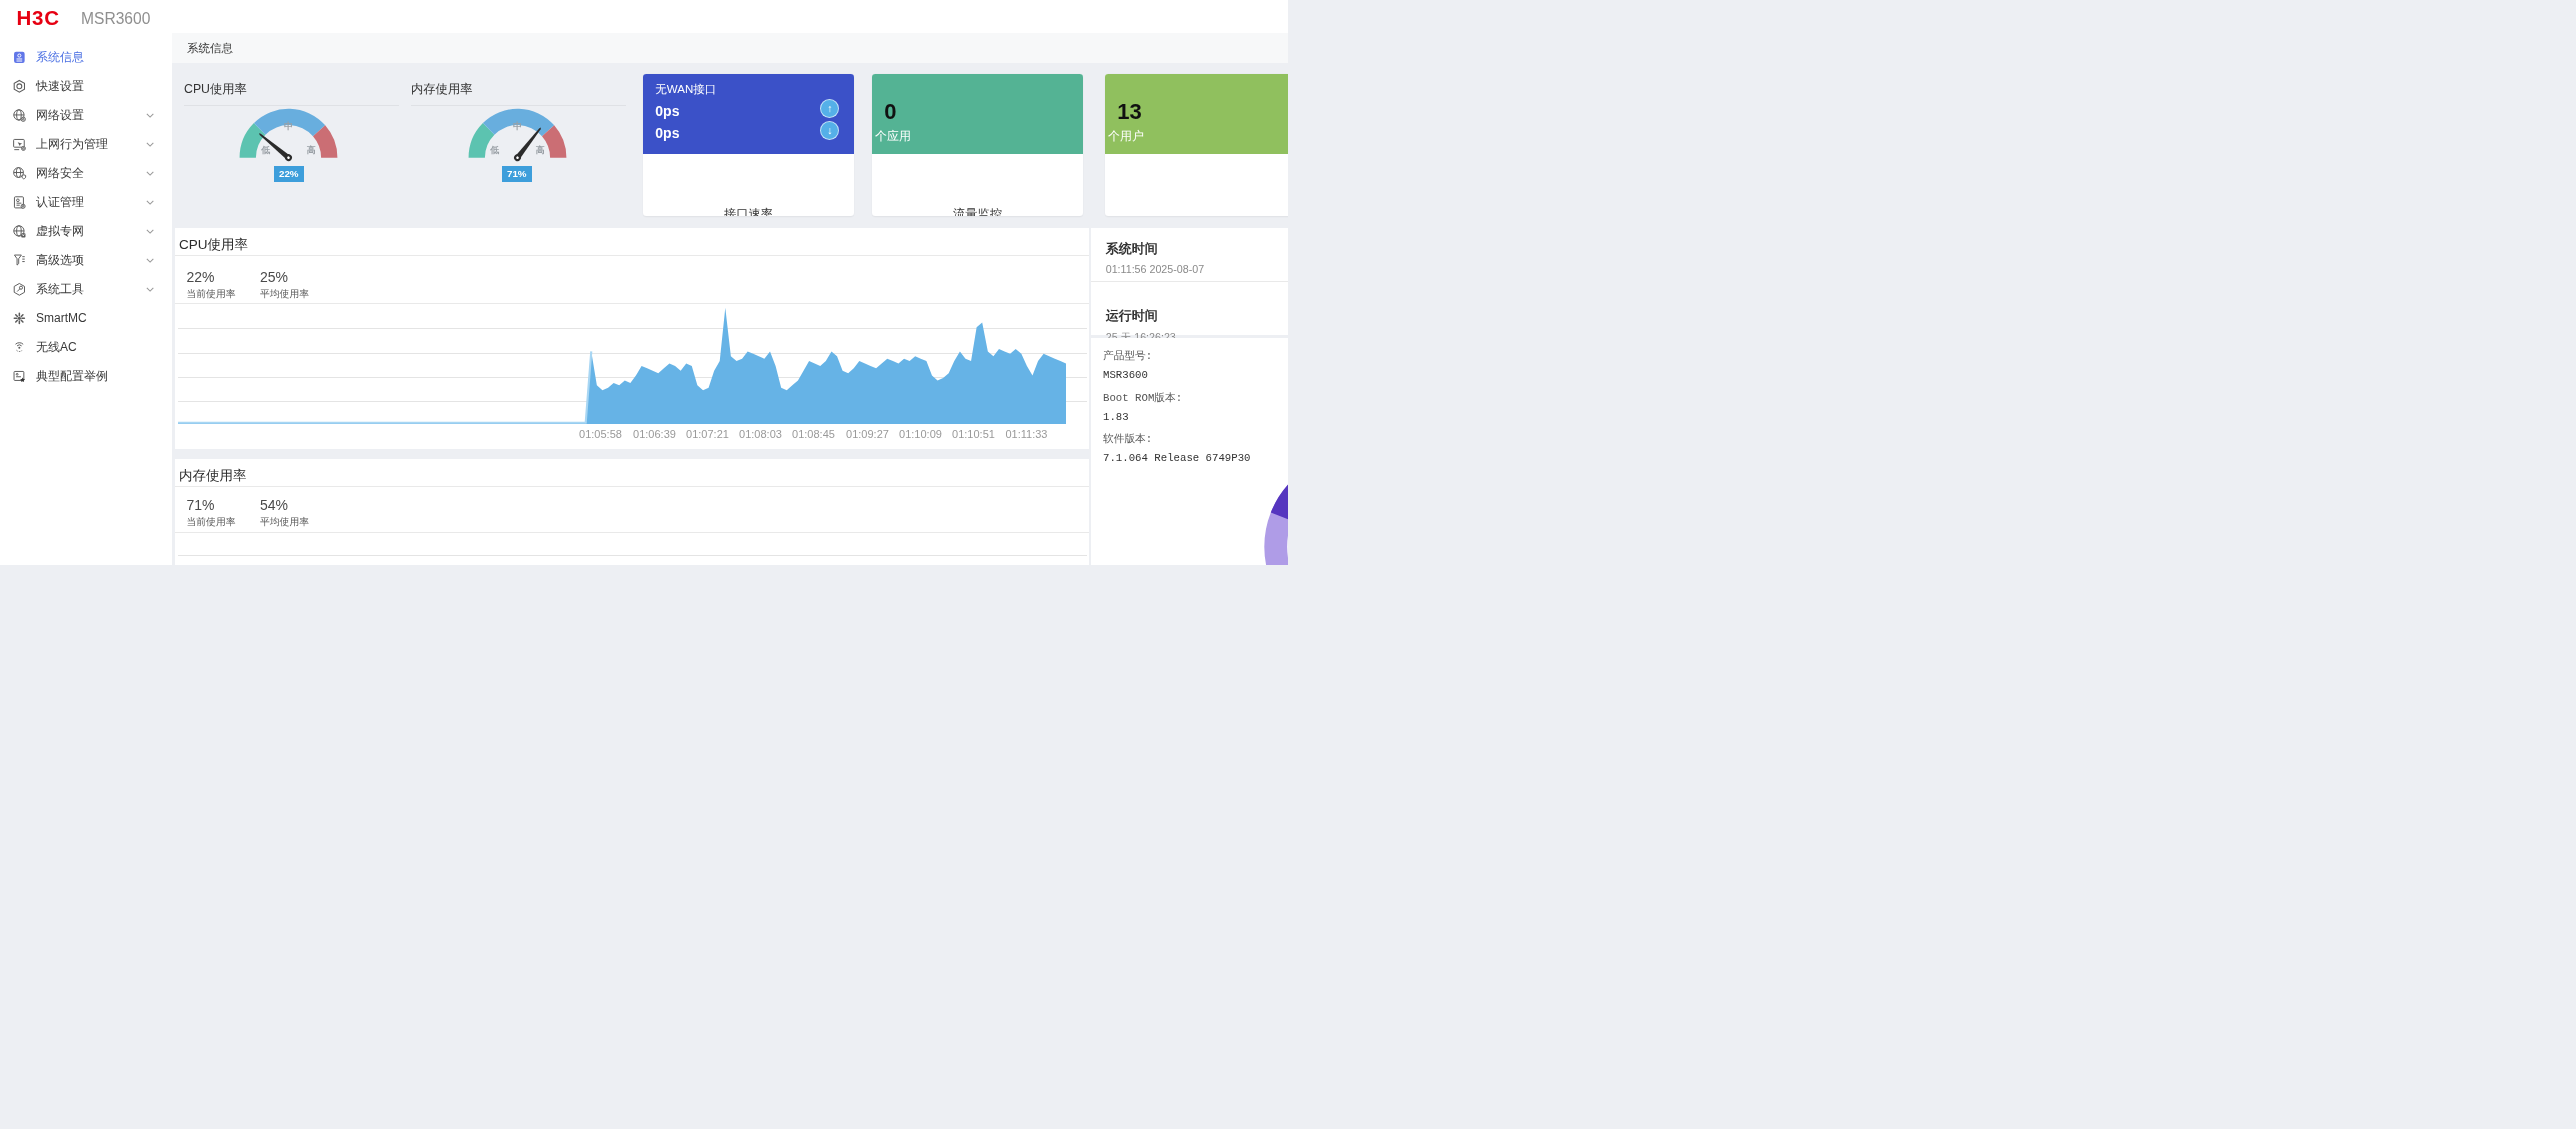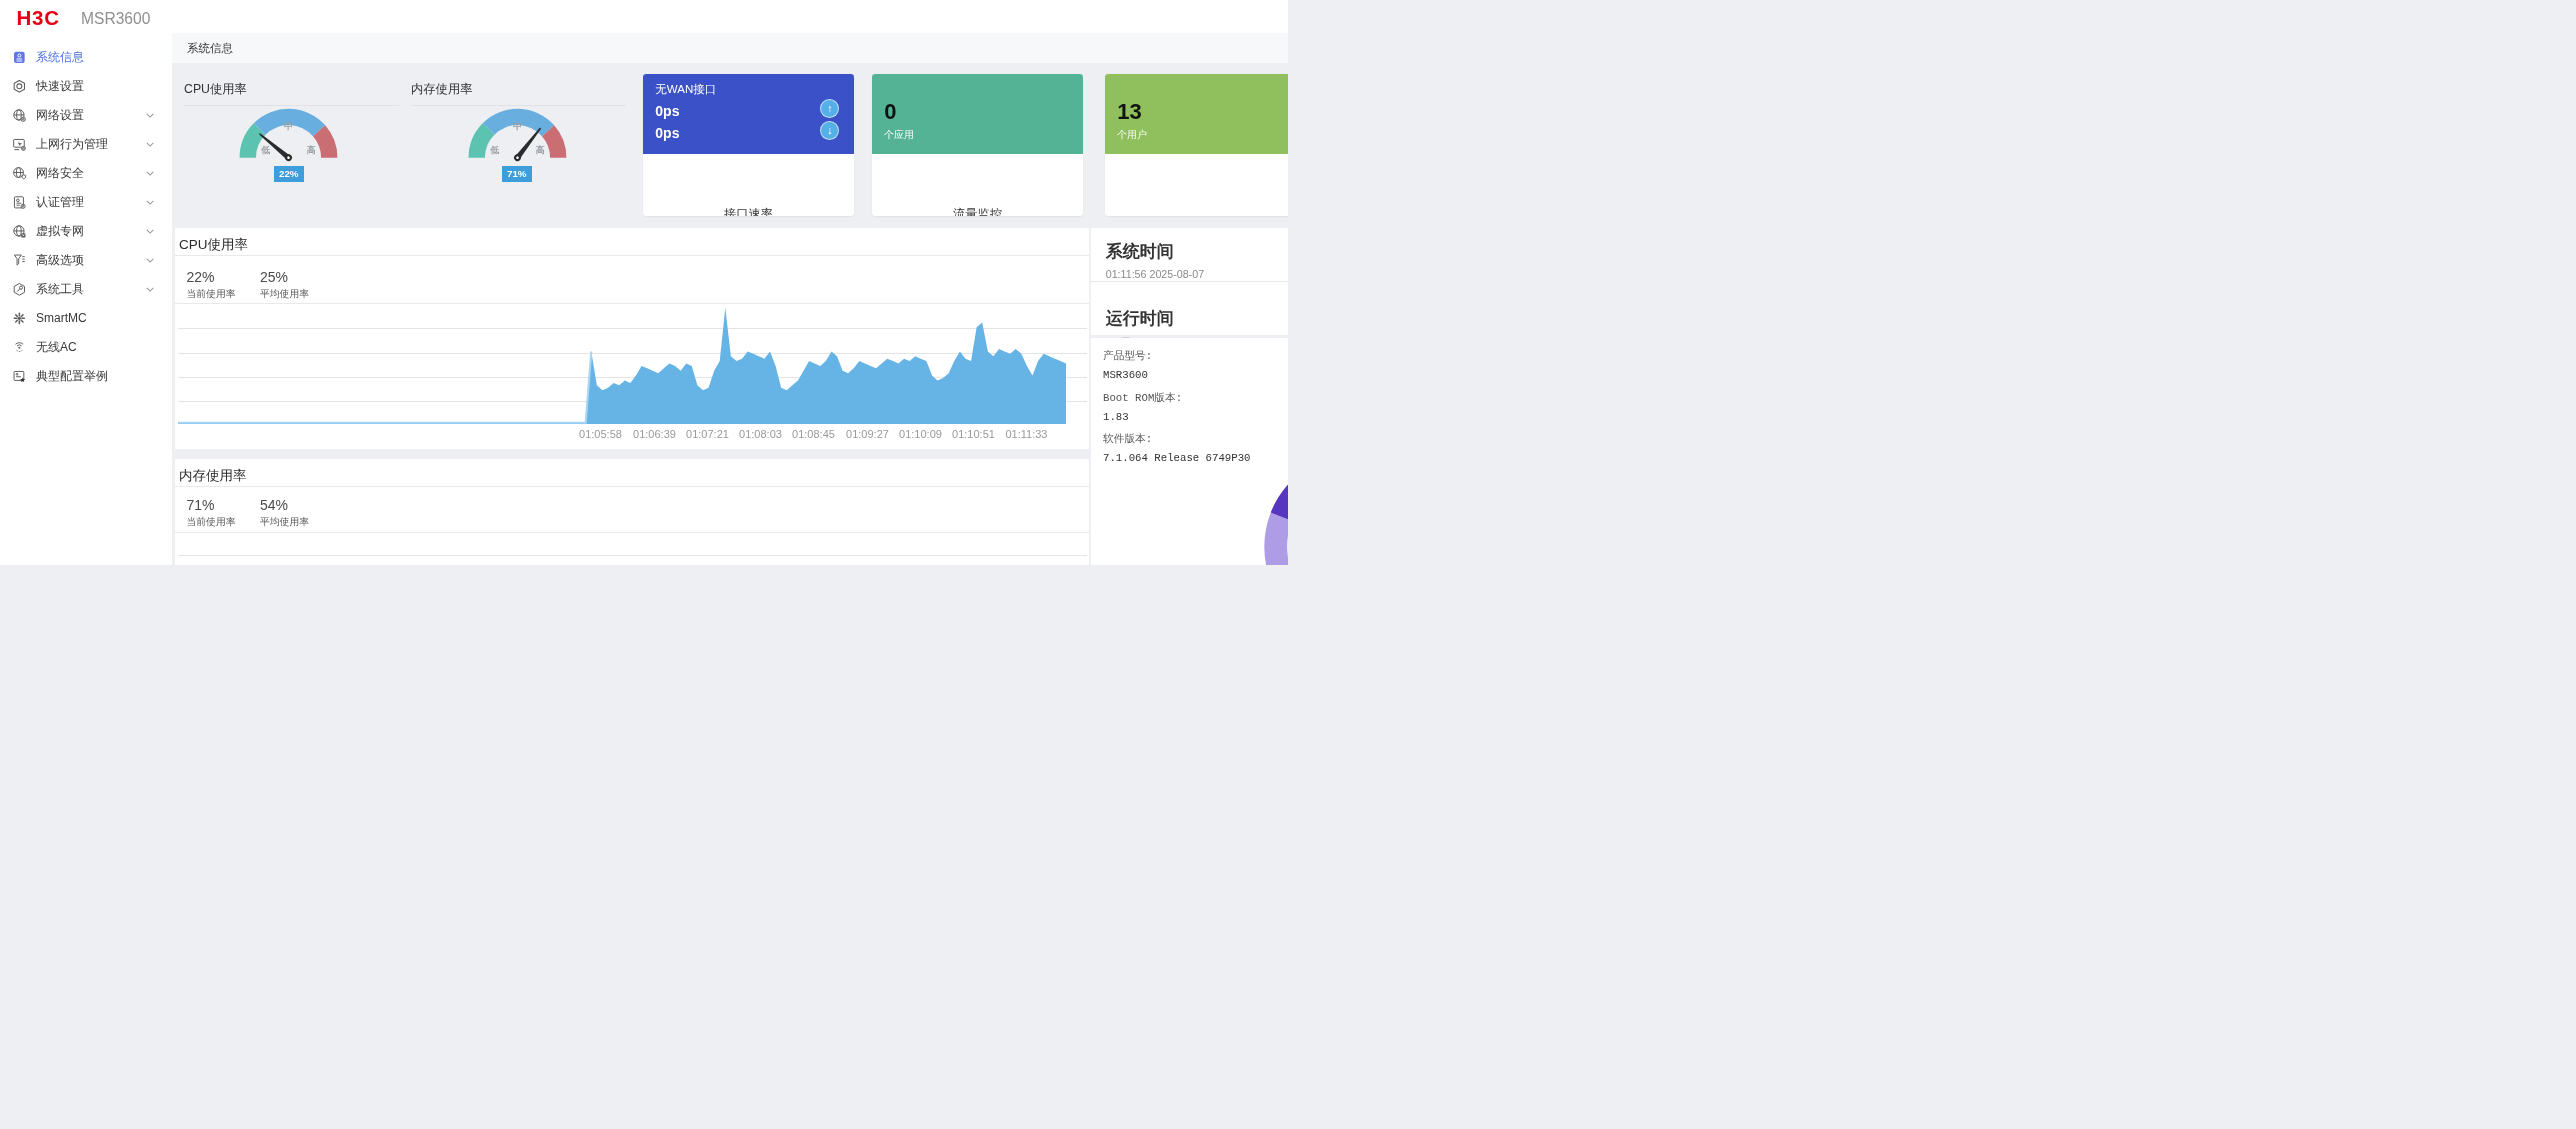--- a/index.html
+++ b/index.html
@@ -25,38 +25,38 @@
   .gauge-title{font-size:12.3px;color:#333;}
   .gauge-hr{height:0.8px;background:#dfe1e5;}
   .gauge-box{width:29.5px;height:15.6px;background:#3d9edb;color:#fff;font-size:9.8px;
              text-align:center;line-height:15.6px;font-weight:bold;}
   .zonelabel{font-size:11px;font-weight:bold;fill:#9aa0a6;}
   
   .mcard{background:#fff;border-radius:3.3px;box-shadow:0 0.8px 1.6px rgba(0,0,0,.06);overflow:hidden;}
   .mcard .chead{height:80px;position:relative;}
   .chead .ctitle{position:absolute;left:12.3px;top:8.2px;font-size:11.5px;color:#fff;}
   .chead .cbig{position:absolute;left:12.3px;top:24.6px;font-size:22px;font-weight:bold;color:#111;}
-  .chead .csub{position:absolute;left:12px;top:54px;font-size:10px;color:#fff;}
+  .chead .csub{position:absolute;left:3px;top:54px;font-size:12px;color:#fff;}
   .chead .cv1{position:absolute;left:12.3px;top:29px;font-size:14px;font-weight:bold;color:#fff;}
   .chead .cv2{position:absolute;left:12.3px;top:51px;font-size:14px;font-weight:bold;color:#fff;}
   .arrowcirc{position:absolute;width:17px;height:17px;border-radius:50%;background:#55b0e8;
              border:1.6px solid rgba(255,255,255,.65);color:#fff;font-size:10.7px;line-height:17px;
              text-align:center;}
   .cfoot{height:61px;display:flex;align-items:flex-start;justify-content:center;margin-top:40px;}
   .cfoot span{margin-top:11.5px;font-size:12.3px;color:#333;}
   
   .wcard{background:#fff;position:absolute;}
   .sec-title{position:absolute;left:4.1px;top:8.2px;font-size:13.5px;color:#2b2b2b;}
   .sec-hr{position:absolute;left:0;height:0.8px;background:#e9e9e9;}
   .stat-val{font-size:14px;color:#4a4a4a;}
   .stat-lab{font-size:9.8px;color:#5a5a5a;margin-top:3.3px;}
   .gridline{position:absolute;height:0.8px;background:#e4e4e4;}
   .tick{position:absolute;width:52px;text-align:center;font-size:11px;color:#999;}
   
-  .info-label{font-size:17px;font-weight:bold;color:#333;}
+  .info-label{font-size:13px;font-weight:bold;color:#333;}
   .info-value{font-size:10.7px;color:#8a8a8a;margin-top:5.7px;}
   .kv-label{font-size:10.7px;color:#555;margin-top:9.8px;}
   .kv-value{font-size:10.7px;color:#333;margin-top:5.7px;}
   svg{display:block;}
 </style>
 </head>
 <body>
 
 <div id="topbar" class="abs"></div>
 <div id="logo" class="abs">H3C</div>

